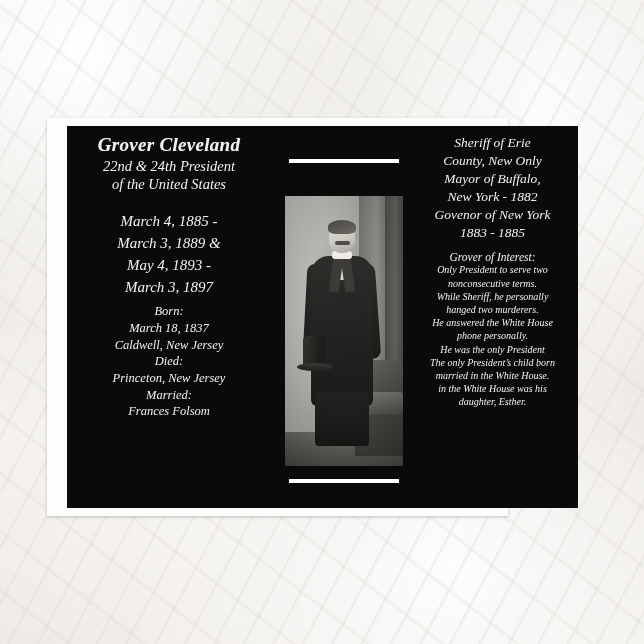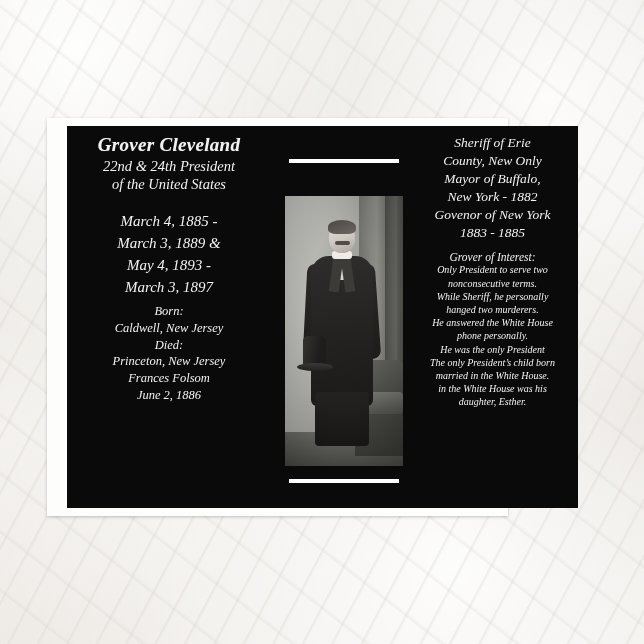--- a/index.html
+++ b/index.html
@@ -344,25 +344,26 @@
 
         <div class="terms">
           <div>March 4, 1885 -</div>
           <div>March 3, 1889  &amp;</div>
           <div>May 4, 1893 -</div>
           <div>March 3, 1897</div>
         </div>
 
         <div class="vitals">
           <div class="lbl">Born:</div>
+          <div>March 18, 1837</div>
           <div>Caldwell, New Jersey</div>
           <div class="lbl">Died:</div>
           <div>Princeton, New Jersey</div>
+          <div class="lbl">Married:</div>
           <div>Frances Folsom</div>
-          <div>June 2, 1886</div>
         </div>
       </div>
 
       <div class="rule rule-top"></div>
       <div class="rule rule-bottom"></div>
 
       <div class="photo-frame">
         <div class="photo-bg"></div>
         <div class="drape"></div>
         <div class="drape-2"></div>

